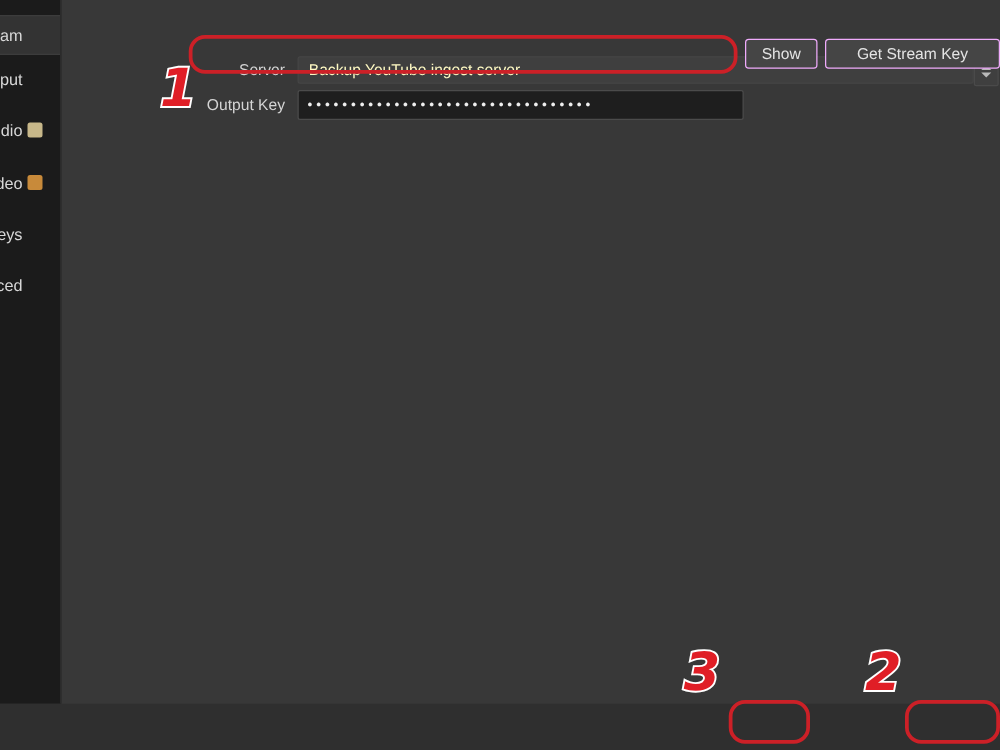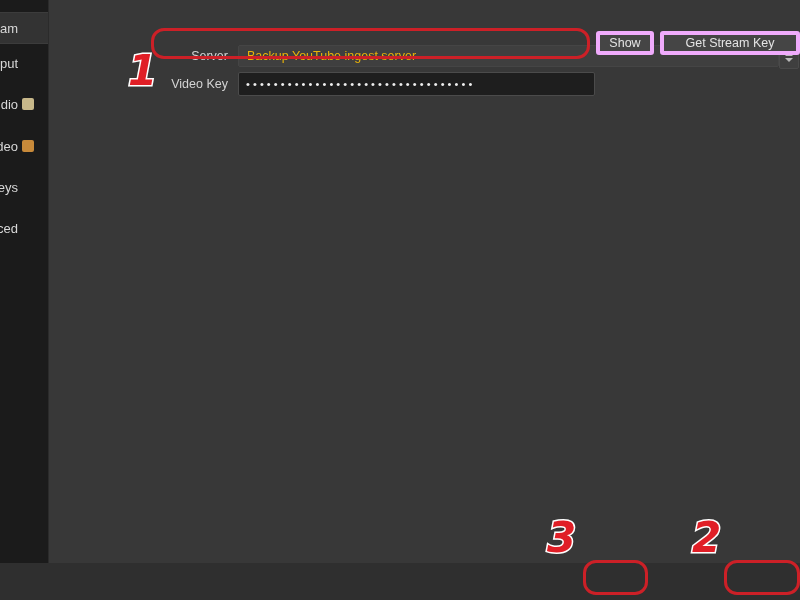--- a/index.html
+++ b/index.html
@@ -85,21 +85,21 @@
   }
 
   .combo {
     position: relative;
     height: 22px;
     background: #3f3f3f;
     border: 1px solid #454545;
     border-radius: 2px;
     display: flex;
     align-items: center;
-    color: #eab308;
+    color: #fef9c3;
     font-size: 12.5px;
     padding-left: 8px;
   }
   .spin {
     position: absolute;
     right: -21px; top: -1px;
     width: 20px; height: 24px;
     background: #3f3f3f;
     border: 1px solid #4a4a4a;
     border-radius: 2px;
@@ -128,21 +128,21 @@
     color: #efefef;
     font-size: 11px;
     letter-spacing: 3.1px;
     overflow: hidden;
     white-space: nowrap;
   }
 
   .btn {
     height: 24px;
     background: #454545;
-    border: 4px solid #f0abfc;
+    border: 1px solid #f0abfc;
     border-radius: 3px;
     color: #e4e4e4;
     font-size: 12.5px;
     font-family: "Liberation Sans", sans-serif;
     display: flex;
     align-items: center;
     justify-content: center;
     cursor: pointer;
     white-space: nowrap;
   }
@@ -243,21 +243,21 @@
       <div class="combo" style="width:541px;">
         <span>Backup YouTube ingest server</span>
         <div class="spin">
           <span class="chev up"></span>
           <span class="chev down"></span>
         </div>
       </div>
     </div>
 
     <div class="form-row" style="left:105px; top:31px; height:24px;">
-      <span class="form-label" style="width:73px; margin-right:10px;">Video Key</span>
+      <span class="form-label" style="width:73px; margin-right:10px;">Output Key</span>
       <div class="pwfield" style="width:357px;">
         <span>•••••••••••••••••••••••••••••••••</span>
       </div>
     </div>
 
     <div class="btn" style="position:absolute; left:546px; top:31px; width:58px;">
       <span>Show</span>
     </div>
 
     <div class="btn" style="position:absolute; left:610px; top:31px; width:140px;">

